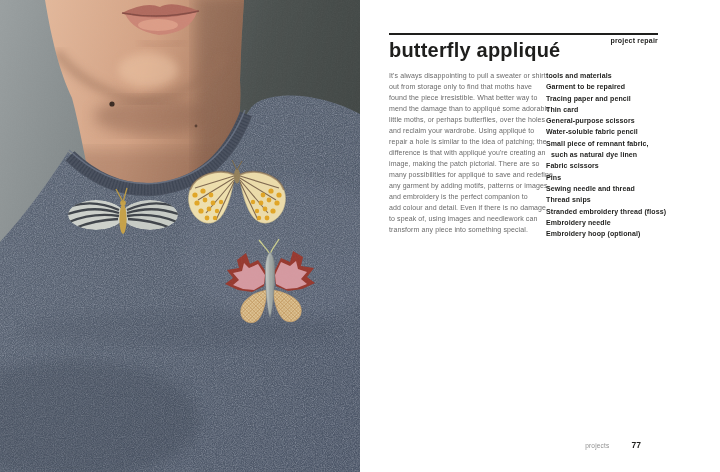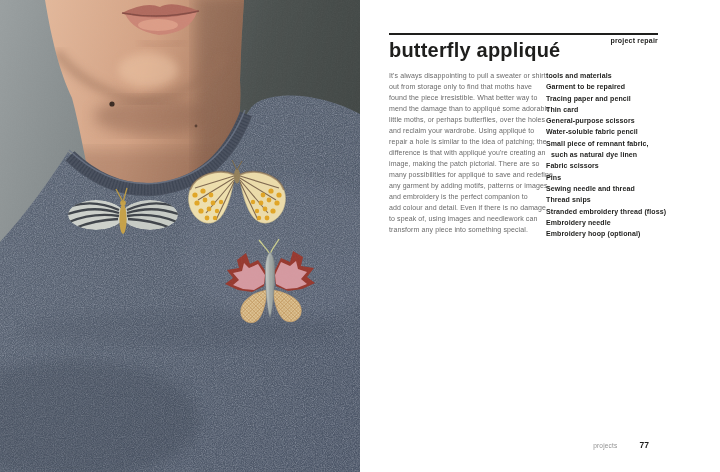--- a/index.html
+++ b/index.html
@@ -34,21 +34,21 @@
   }
   .intro .line{white-space:nowrap;}
   .tools{
     position:absolute;left:186px;top:70px;width:165px;
     font-size:7px;line-height:11.3px;font-weight:bold;color:#1e1e1c;letter-spacing:0.1px;
   }
   .tools-heading{font-weight:bold;}
   .tool-item{white-space:pre;}
   .tool-item.indent{padding-left:3px;}
   .footer{
-    position:absolute;right:23px;bottom:22px;
+    position:absolute;right:31px;bottom:22px;
     display:flex;align-items:baseline;gap:22px;
   }
   .footer .section{font-size:6.5px;color:#909090;letter-spacing:0.2px;}
   .footer .pagenum{font-size:8.5px;font-weight:bold;color:#1e1e1c;}
 </style>
 </head>
 <body>
 
 <div class="photo">
 <svg width="360" height="472" viewBox="0 0 360 472" xmlns="http://www.w3.org/2000/svg">

